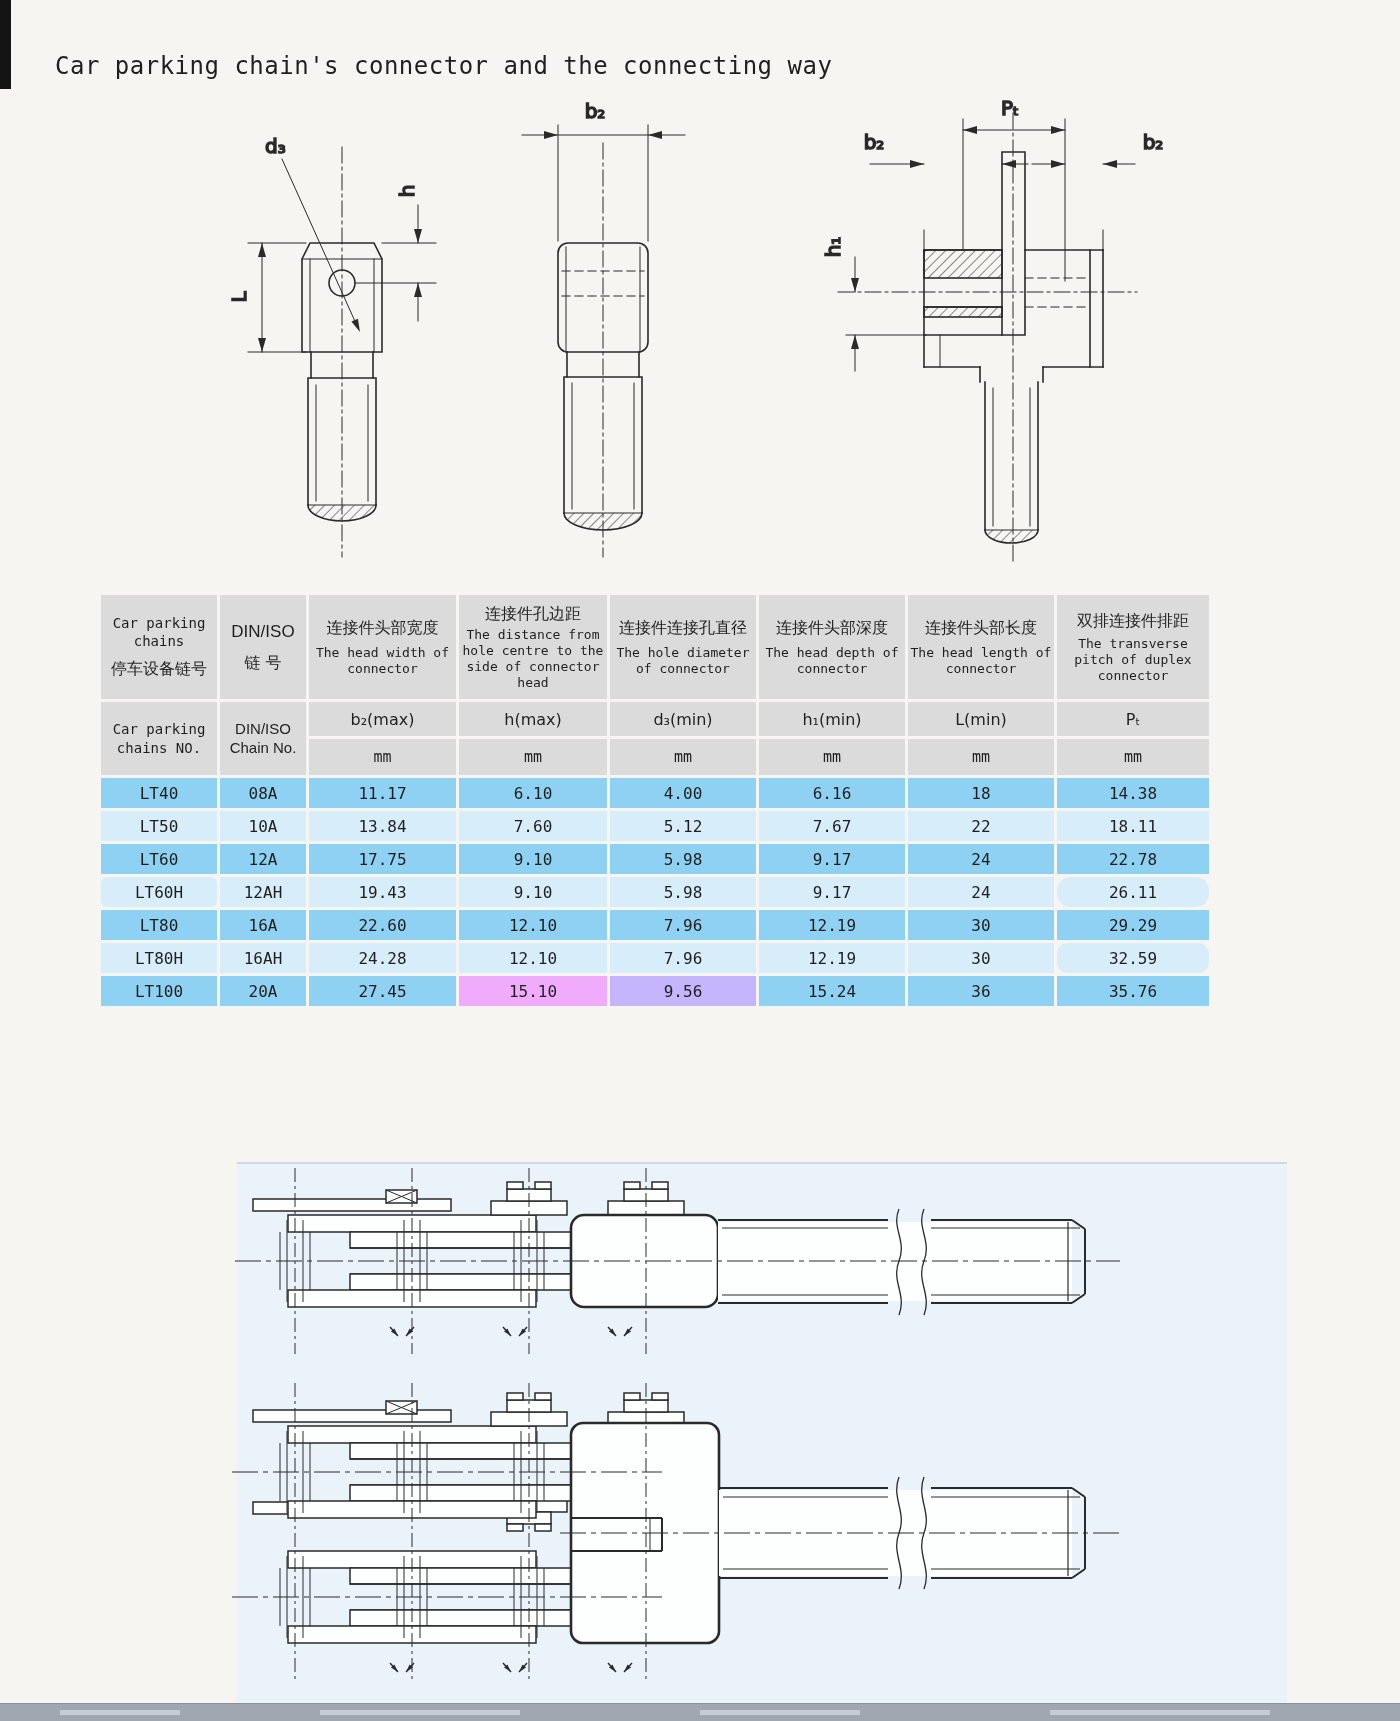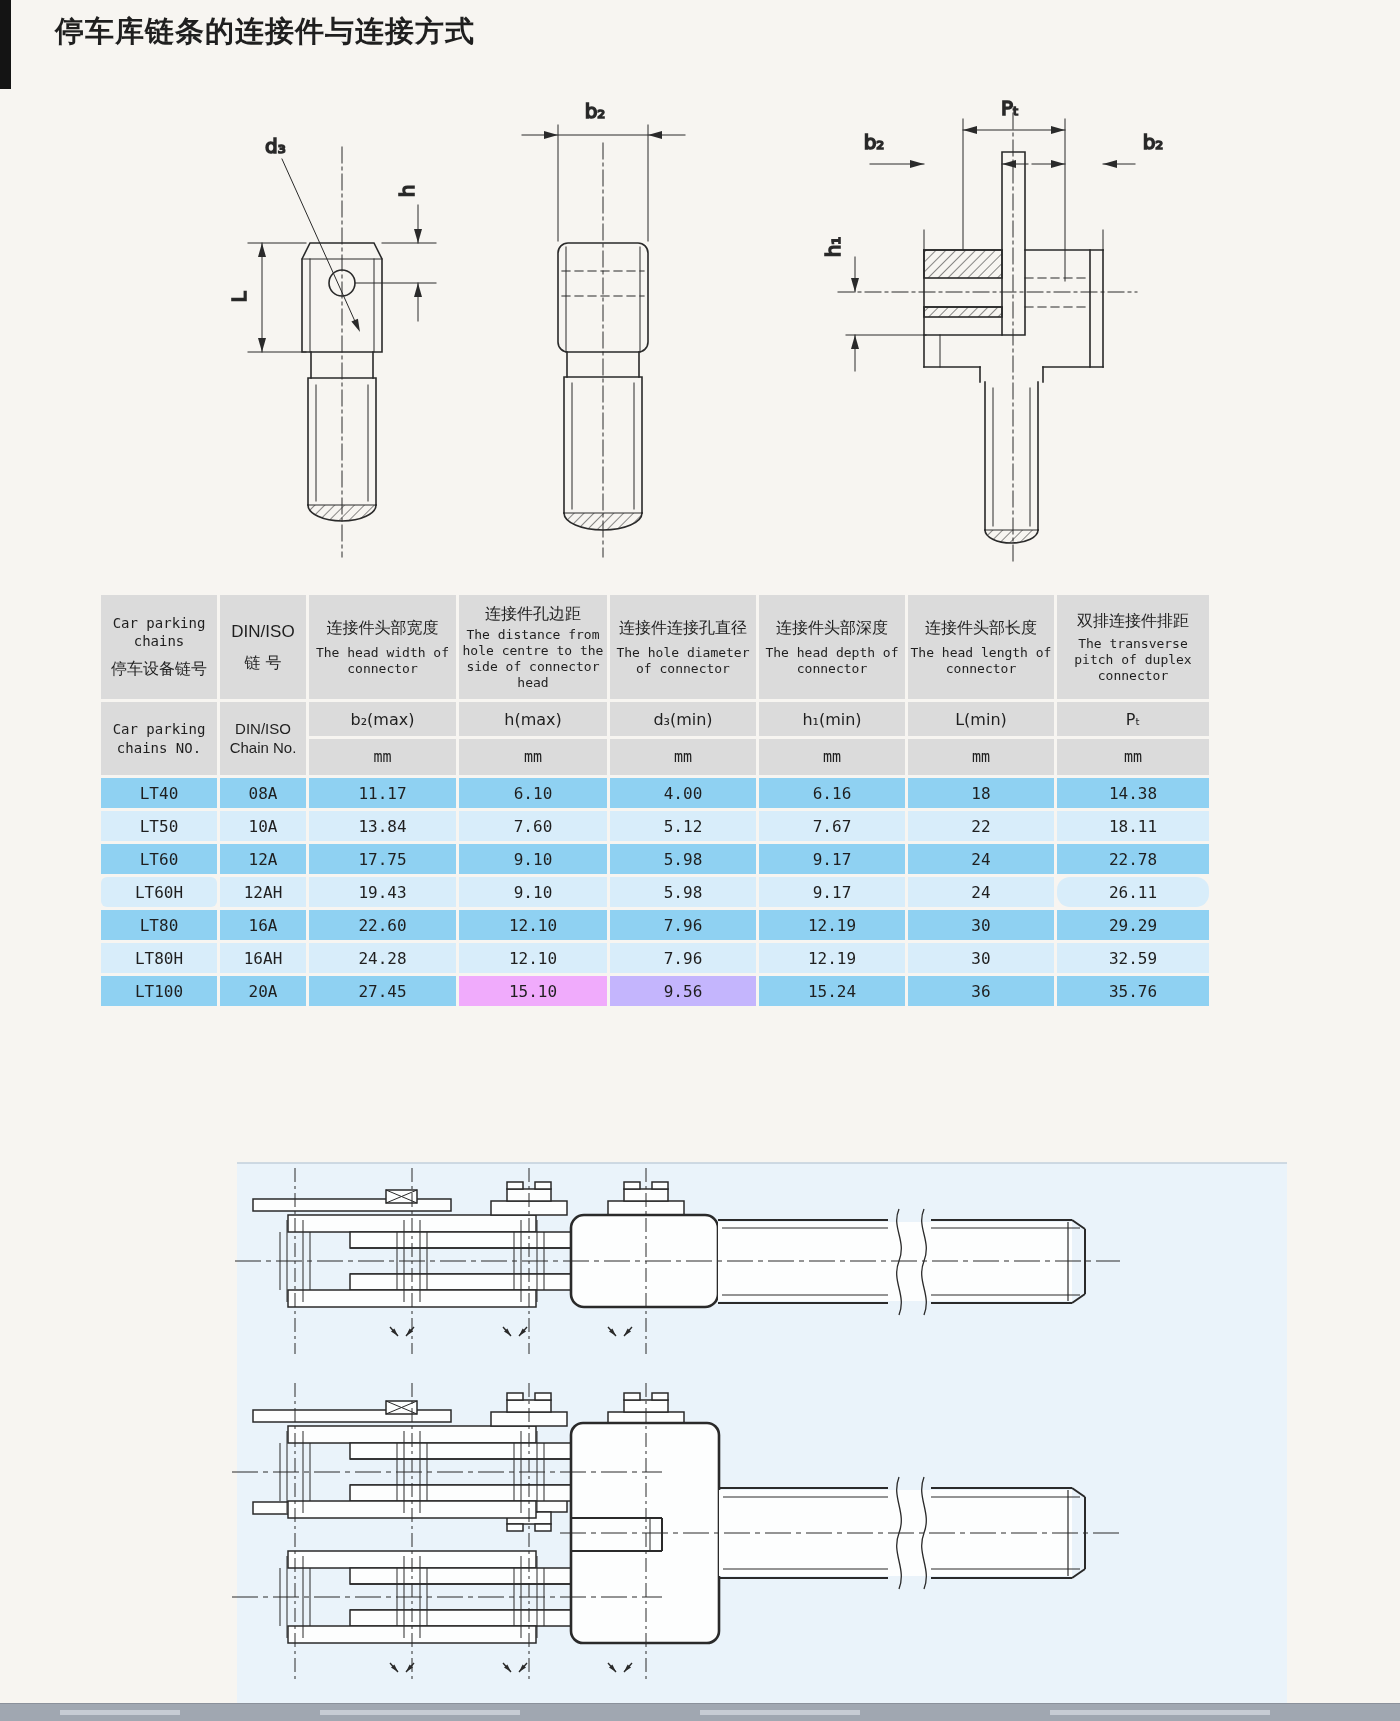--- a/index.html
+++ b/index.html
@@ -29,21 +29,21 @@
   .edge-strip{position:absolute;left:0;top:1703px;width:1400px;height:18px;background:#a0a7b1;
               border-top:1px solid #8b919b;}
   .edge-strip i{position:absolute;top:6px;height:5px;background:#c7ccd4;display:block;}
 </style>
 </head>
 <body>
 
 <div class="page">
 
   <div class="corner-bar"></div>
-  <div class="title-zh">停车库链条的连接件与连接方式</div>
+  <div class="title-en">Car parking chain's connector and the connecting way</div>
 
   <svg class="top-svg" width="1080" height="495" viewBox="0 0 1080 495">
     <defs>
       <pattern id="hatchA" width="7" height="7" patternTransform="rotate(45)" patternUnits="userSpaceOnUse">
         <line x1="0" y1="0" x2="0" y2="7" stroke="#2a2a2a" stroke-width="1.1"></line>
       </pattern>
     </defs>
     <g stroke="#2a2a2a" stroke-width="1.6" fill="none" stroke-linecap="square">
 
       <g>
@@ -259,21 +259,21 @@
         <td style="background: rgb(143, 209, 242);">29.29</td>
       </tr>
       <tr>
         <td style="background: rgb(216, 237, 250);">LT80H</td>
         <td style="background: rgb(216, 237, 250);">16AH</td>
         <td style="background: rgb(216, 237, 250);">24.28</td>
         <td style="background: rgb(216, 237, 250);">12.10</td>
         <td style="background: rgb(216, 237, 250);">7.96</td>
         <td style="background: rgb(216, 237, 250);">12.19</td>
         <td style="background: rgb(216, 237, 250);">30</td>
-        <td style="background: rgb(216, 237, 250);">32.59</td>
+        <td style="background: rgb(216, 237, 250); border-radius: 11px;">32.59</td>
       </tr>
       <tr>
         <td style="background: rgb(143, 209, 242);">LT100</td>
         <td style="background: rgb(143, 209, 242);">20A</td>
         <td style="background: rgb(143, 209, 242);">27.45</td>
         <td style="background: #f0abfc;">15.10</td>
         <td style="background: #c4b5fd;">9.56</td>
         <td style="background: rgb(143, 209, 242);">15.24</td>
         <td style="background: rgb(143, 209, 242);">36</td>
         <td style="background: rgb(143, 209, 242);">35.76</td>

